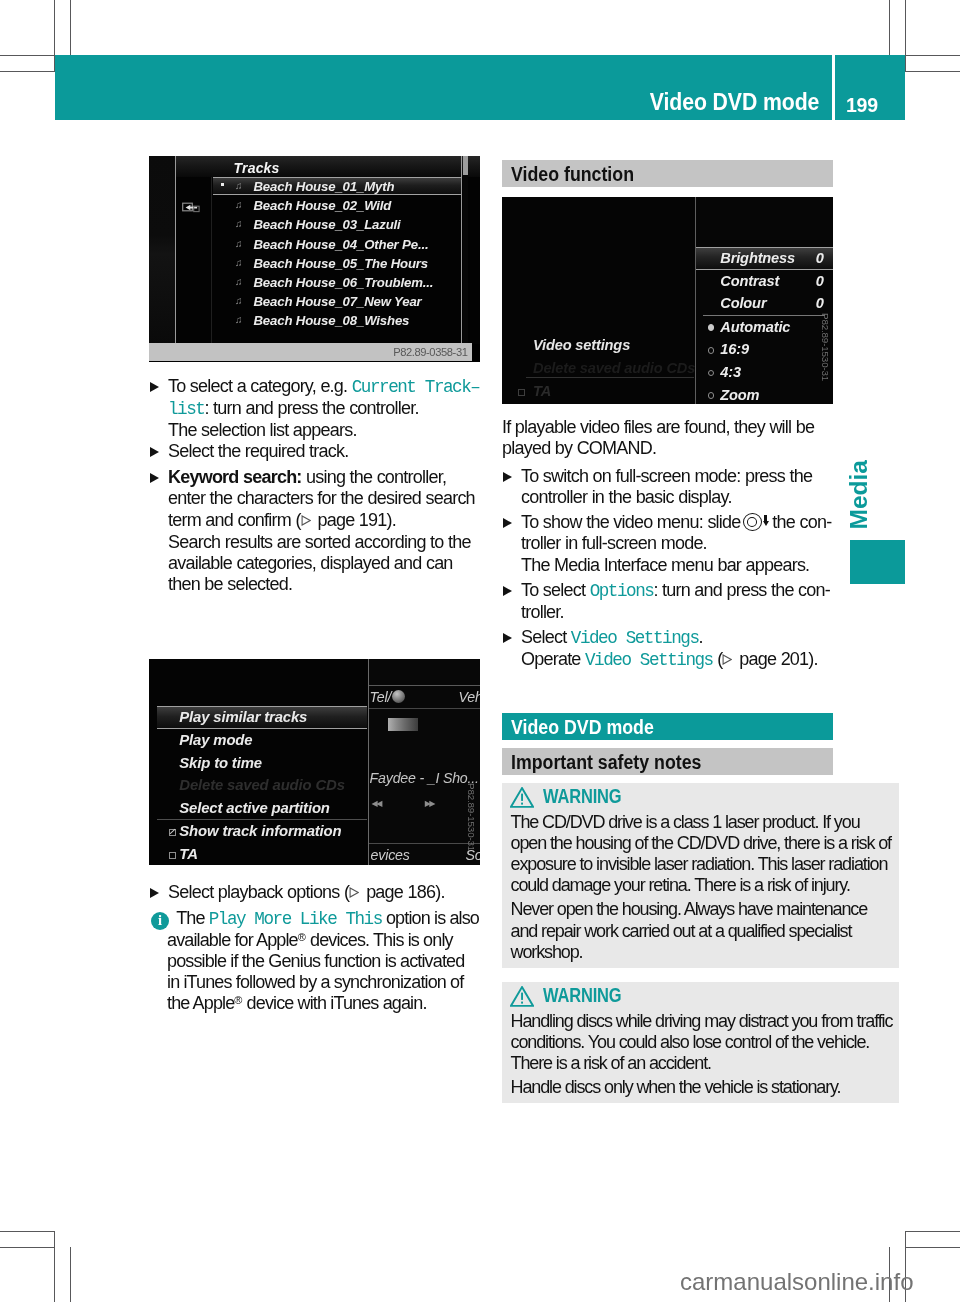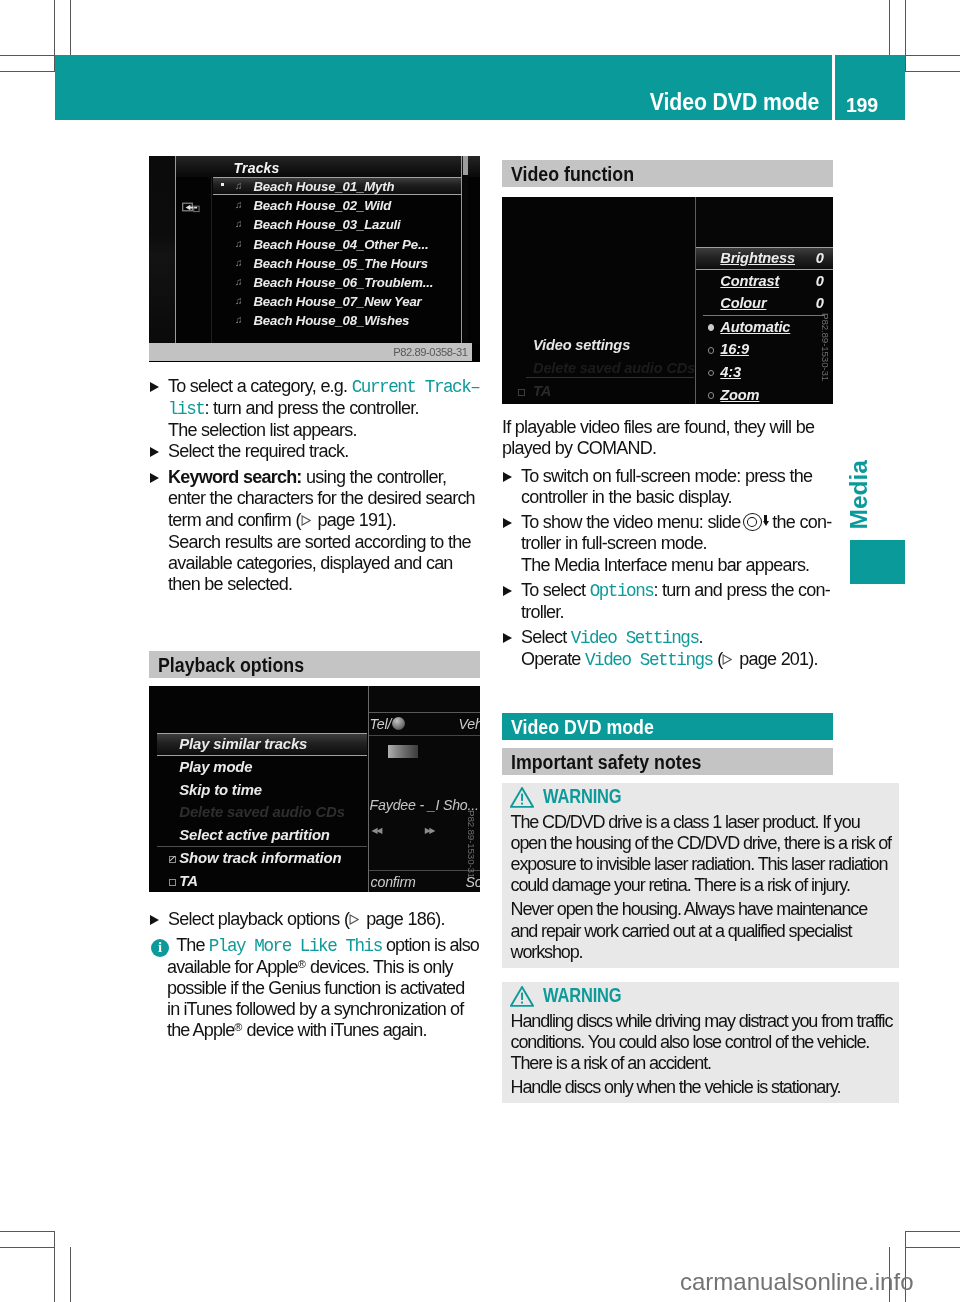--- a/index.html
+++ b/index.html
@@ -156,21 +156,21 @@
   
   .vf-left{position:absolute;left:0;top:0;width:193px;bottom:0;background:#050505;
            border-right:1px solid #5e5e5e;}
   .vf-l-item{position:absolute;color:#e6e6e6;font-size:14.6px;font-style:italic;font-weight:bold;
              white-space:nowrap;letter-spacing:-0.15px;}
   .vf-right{position:absolute;left:194px;top:0;right:0;bottom:0;background:#060606;}
   .vf-row{position:relative;height:22.6px;line-height:22.6px;white-space:nowrap;}
   .vf-sel{background:linear-gradient(180deg,#3e3e3e 0%,#242424 42%,#0e0e0e 100%);
           border-top:1px solid #a0a0a0;border-bottom:1px solid #a0a0a0;height:20.6px;line-height:20.6px;}
   .vf-lab{position:absolute;left:24.3px;color:#ececec;font-size:14.6px;font-style:italic;font-weight:bold;
-          letter-spacing:-0.15px;text-decoration:underline;}
+          letter-spacing:-0.15px;}
   .vf-val{position:absolute;left:119.8px;color:#ececec;font-size:14.6px;font-style:italic;font-weight:bold;}
   .vf-radio{position:absolute;left:11.9px;top:8.6px;width:4.6px;height:4.6px;border-radius:50%;
             border:1px solid #8e8e8e;}
   .vf-radio-on{background:#cacaca;border-color:#cacaca;}
   .vf-code{position:absolute;left:318px;top:116px;color:#6e6e6e;font-size:9.8px;
            writing-mode:vertical-rl;letter-spacing:-0.15px;}
 </style>
 </head>
 <body>
 
@@ -283,39 +283,36 @@
             <path d="M1.1 0.9 L9.2 5.5 L1.1 10.1 Z" fill="none" stroke="#555555" stroke-width="1.1" stroke-linejoin="miter"></path>
           </svg></span><span> page 191).</span>
     </div>
     <div class="gap6"></div>
     <div class="bl p">
       <span>Search results are sorted according to the available categories, displayed and can then be selected.</span>
     </div>
 
     <div style="height:56px;"></div>
 
-    <div class="h-gray">
-        <span>Playback options</span>
-      </div>
 
     <div style="height:8px;"></div>
 
     <div class="shot" style="position:relative;left:0;top:0;width:331px;height:206px;">
       <div class="pb-bg"></div>
       <div class="pb-right">
         <div class="pb-r-top">
           <span>Tel/</span>
           <span class="pb-globe"></span>
           <span class="pb-r-veh">Vehicle</span>
         </div>
         <div class="pb-cover"></div>
         <div class="pb-track">Faydee - _I Sho...</div>
         <div class="pb-ctrl"><span>◀◀</span><span class="pb-ctrl2">▶▶</span></div>
         <div class="pb-r-bot">
-          <span>confirm</span>
+          <span>evices</span>
           <span class="pb-r-snd">Sound</span>
         </div>
       </div>
       <div class="pb-menu">
         <div class="pb-row pb-sel"><span class="pb-lab">Play similar tracks</span></div>
         <div class="pb-row"><span class="pb-lab">Play mode</span></div>
         <div class="pb-row"><span class="pb-lab">Skip to time</span></div>
         <div class="pb-row pb-dim"><span class="pb-lab">Delete saved audio CDs</span></div>
         <div class="pb-row pb-ul"><span class="pb-lab">Select active partition</span></div>
         <div class="pb-row"><span class="pb-chk"></span><span class="pb-lab">Show track information</span></div>

